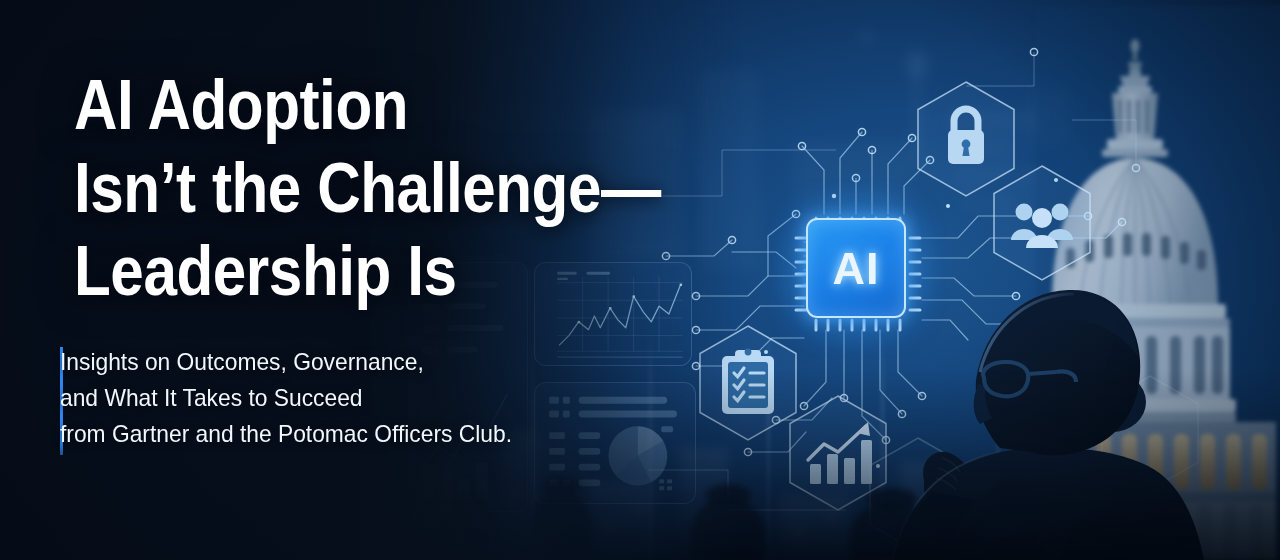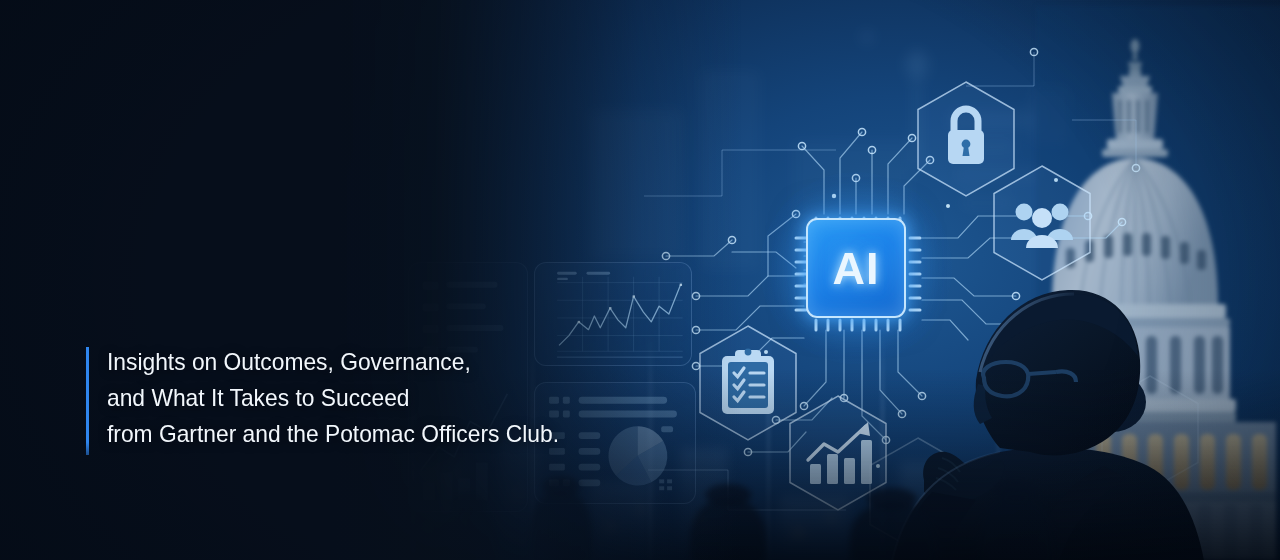--- a/index.html
+++ b/index.html
@@ -104,21 +104,21 @@
   
   .copy { position:absolute; left:74px; top:64px; width:700px; z-index:40; }
   .headline {
     font-family:"Liberation Sans Narrow","Liberation Sans", sans-serif;
     font-weight:700; font-size:70px; line-height:83px; letter-spacing:-.5px;
     color:#ffffff; transform:scaleX(.86); transform-origin:left center;
     text-shadow:0 2px 16px rgba(2,10,22,.85), 0 0 42px rgba(2,10,22,.6);
     white-space:nowrap;
   }
 
-  .sub-wrap { position:absolute; left:86px; top:344px; padding-left:21px; z-index:40; }
+  .sub-wrap { position:absolute; left:60px; top:344px; z-index:40; }
   .sub-bar {
     position:absolute; left:0; top:3px; width:3px; height:108px;
     background:linear-gradient(180deg,#2f86ef,#2f86ef 88%, rgba(47,134,239,.55));
   }
   .sub-line {
     font-family:"Liberation Sans Narrow","Liberation Sans", sans-serif;
     font-size:24px; line-height:36px; color:#f2f7fc; font-weight:400;
     transform:scaleX(.95); transform-origin:left center; white-space:nowrap;
     text-shadow:0 1px 10px rgba(2,10,22,.85);
   }
@@ -637,20 +637,25 @@
     <div class="p" style="left:270px;  width:76px; height:66px;"></div>
     <div class="p" style="left:430px;  width:84px; height:62px;"></div>
     <div class="p" style="left:560px;  width:72px; height:70px;"></div>
     <div class="p" style="left:20px;   width:56px; height:58px; opacity:.7;"></div>
   </div>
 
   <div class="bg-bottom-dark"></div>
   <div class="bg-left-fade"></div>
   <div class="bg-vig"></div>
 
+  <div class="copy">
+    <div class="headline">AI Adoption</div>
+    <div class="headline">Isn’t the Challenge—</div>
+    <div class="headline accent">Leadership Is</div>
+  </div>
 
   <div class="sub-wrap">
     <span class="sub-bar"></span>
     <div class="sub-line">Insights on Outcomes, Governance,</div>
     <div class="sub-line">and What It Takes to Succeed</div>
     <div class="sub-line">from Gartner and the Potomac Officers Club.</div>
   </div>
 
 </div>
 

